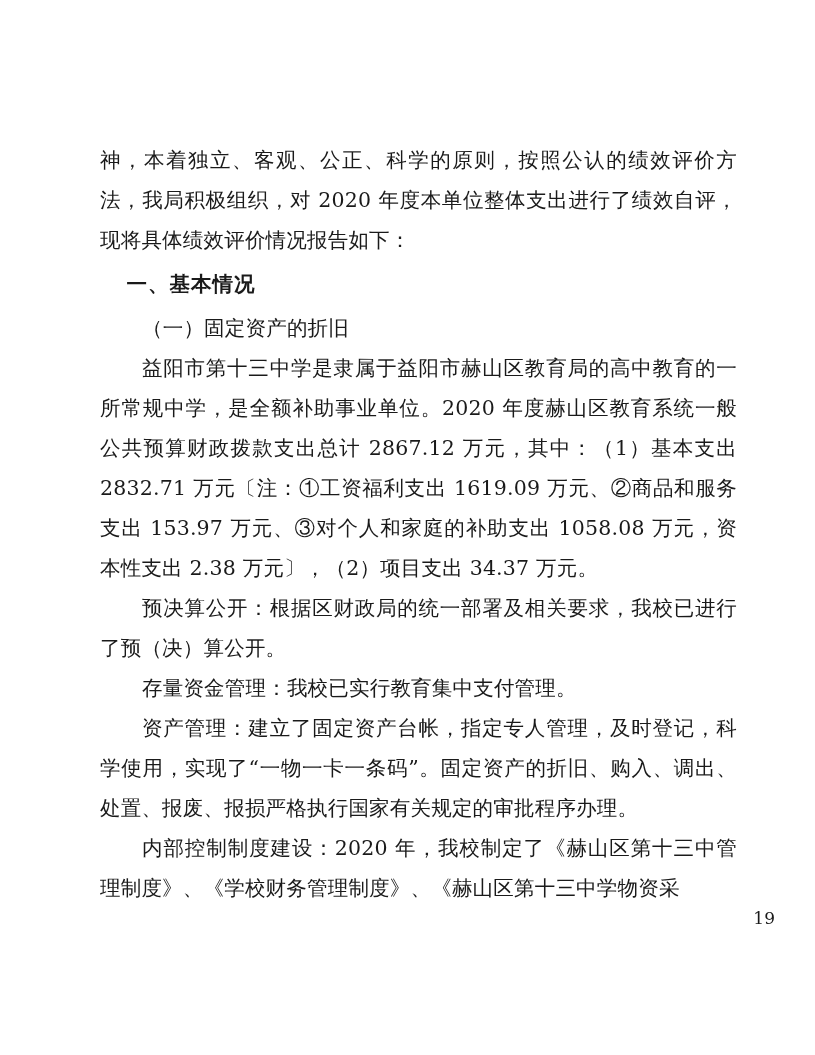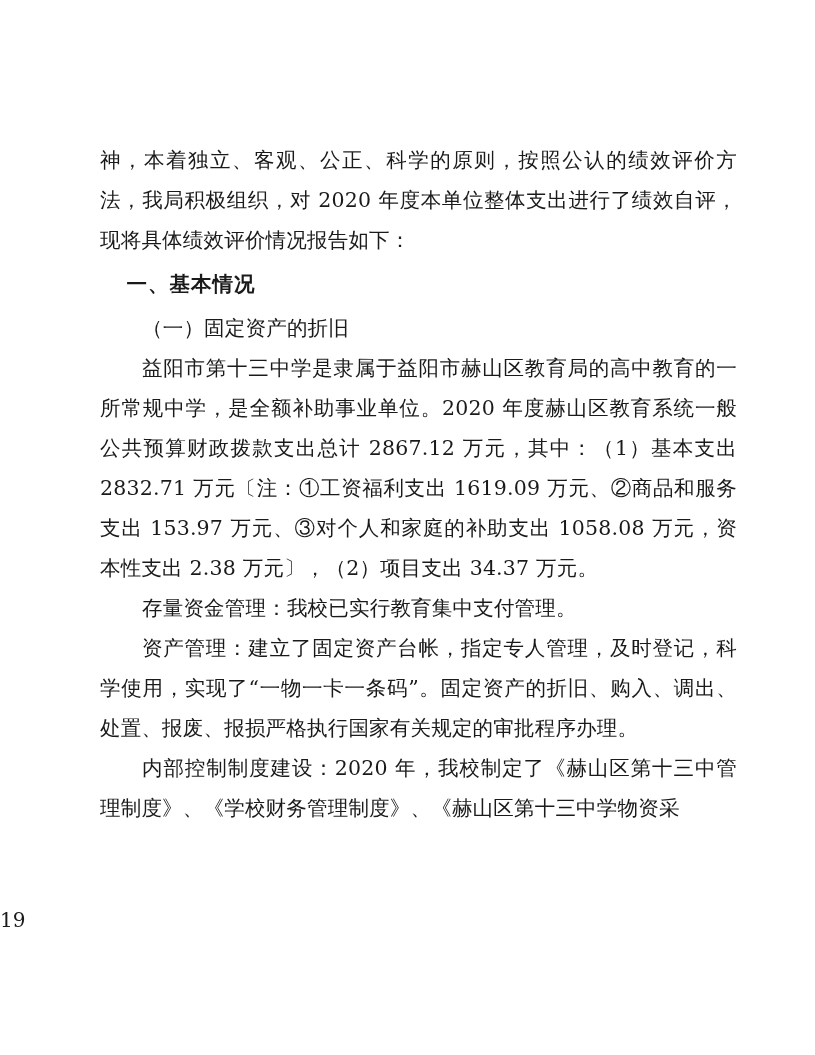--- a/index.html
+++ b/index.html
@@ -45,33 +45,34 @@
     font-weight: bold;
     font-family: "DejaVu Sans", "Liberation Sans", sans-serif;
     text-indent: 1.1em;
     letter-spacing: 1px;
   }
   .page-number {
     position: absolute;
     left: 0;
     right: 16px;
     top: 908px;
-    text-align: left;
-    font-size: 20px;
+    text-align: right;
+    font-size: 17px;
     font-family: "DejaVu Serif", "Liberation Serif", serif;
     color: #1a1a1a;
   }
 </style>
 </head>
 <body>
 
 <div class="page">
   <div class="body-text">
     <p class="para">神，本着独立、客观、公正、科学的原则，按照公认的绩效评价方法，我局积极组织，对 2020 年度本单位整体支出进行了绩效自评，现将具体绩效评价情况报告如下：</p>
     <p class="heading">一、基本情况</p>
     <p class="indent">（一）固定资产的折旧</p>
     <p class="indent">益阳市第十三中学是隶属于益阳市赫山区教育局的高中教育的一所常规中学，是全额补助事业单位。2020 年度赫山区教育系统一般公共预算财政拨款支出总计 2867.12 万元，其中：（1）基本支出 2832.71 万元〔注：①工资福利支出 1619.09 万元、②商品和服务支出 153.97 万元、③对个人和家庭的补助支出 1058.08 万元，资本性支出 2.38 万元〕，（2）项目支出 34.37 万元。</p>
+    <p class="indent">预决算公开：根据区财政局的统一部署及相关要求，我校已进行了预（决）算公开。</p>
     <p class="indent">存量资金管理：我校已实行教育集中支付管理。</p>
     <p class="indent">资产管理：建立了固定资产台帐，指定专人管理，及时登记，科学使用，实现了“一物一卡一条码”。固定资产的折旧、购入、调出、处置、报废、报损严格执行国家有关规定的审批程序办理。</p>
     <p class="indent">内部控制制度建设：2020 年，我校制定了《赫山区第十三中管理制度》、《学校财务管理制度》、《赫山区第十三中学物资采</p>
   </div>
   <div class="page-number">19</div>
 </div>
 
 </body></html>

